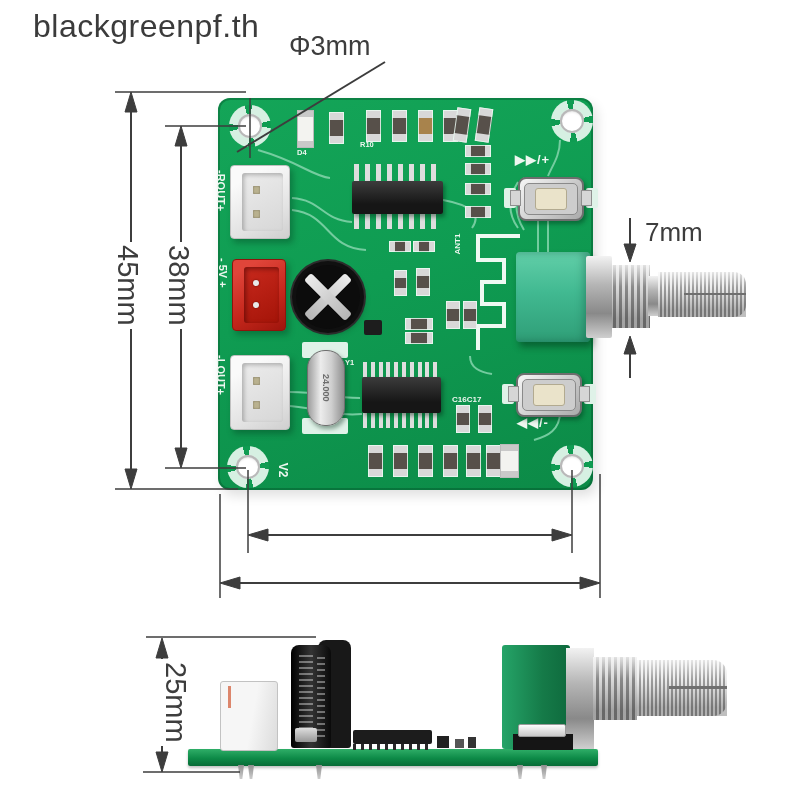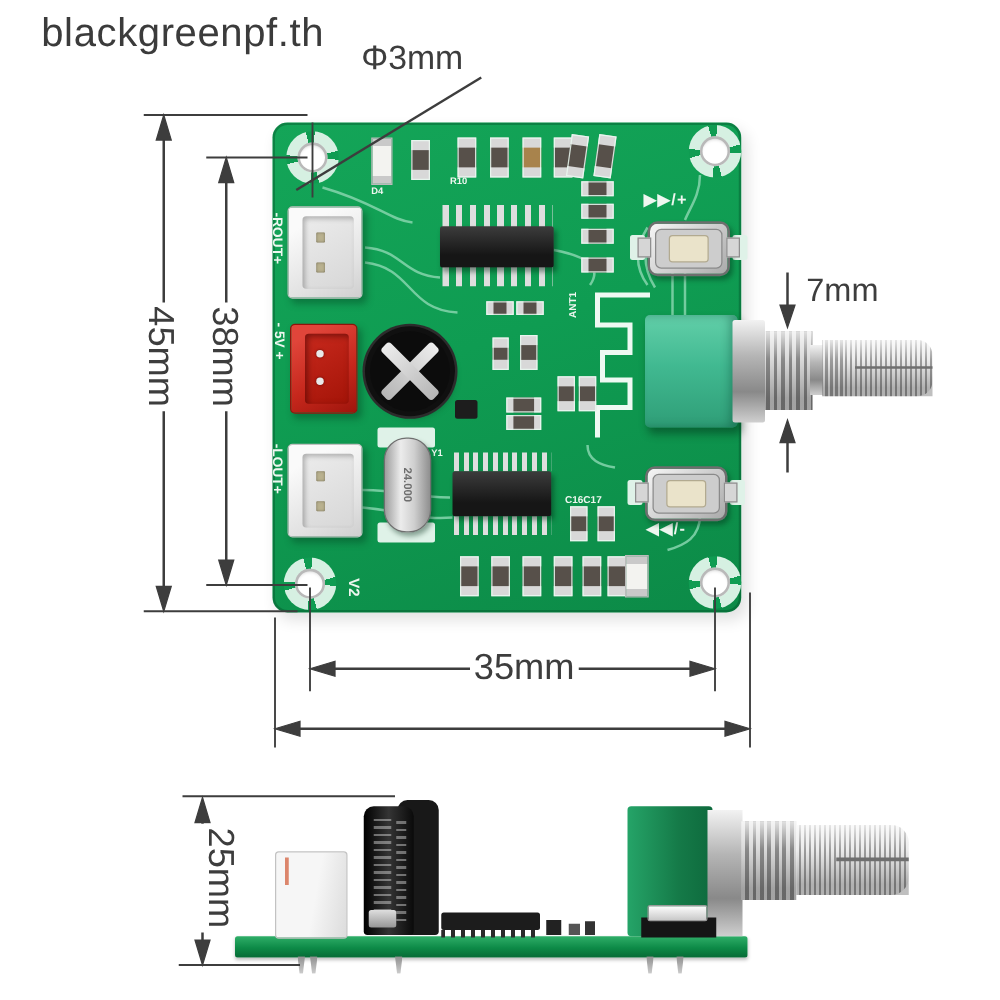--- a/index.html
+++ b/index.html
@@ -287,17 +287,16 @@
       <polygon points="162,638 156,658 168,658"></polygon>
       <polygon points="162,772 156,752 168,752"></polygon>
       <line x1="146" y1="637" x2="316" y2="637" stroke-width="1.5"></line>
       <line x1="143" y1="772" x2="240" y2="772" stroke-width="1.5"></line>
     </g>
   </svg>
 
   <div class="dim" style="left:286px;top:32px;font-size:27px;">Φ3mm</div>
   <div class="dim vert" style="left:112px;top:242px;">45mm</div>
   <div class="dim vert" style="left:163px;top:242px;">38mm</div>
-  <div class="dim" style="left:376px;top:519px;">35mm</div>
   <div class="dim" style="left:642px;top:218px;font-size:26px;">7mm</div>
   <div class="dim vert" style="left:160px;top:659px;">25mm</div>
 
 </div>
 
 </body></html>

